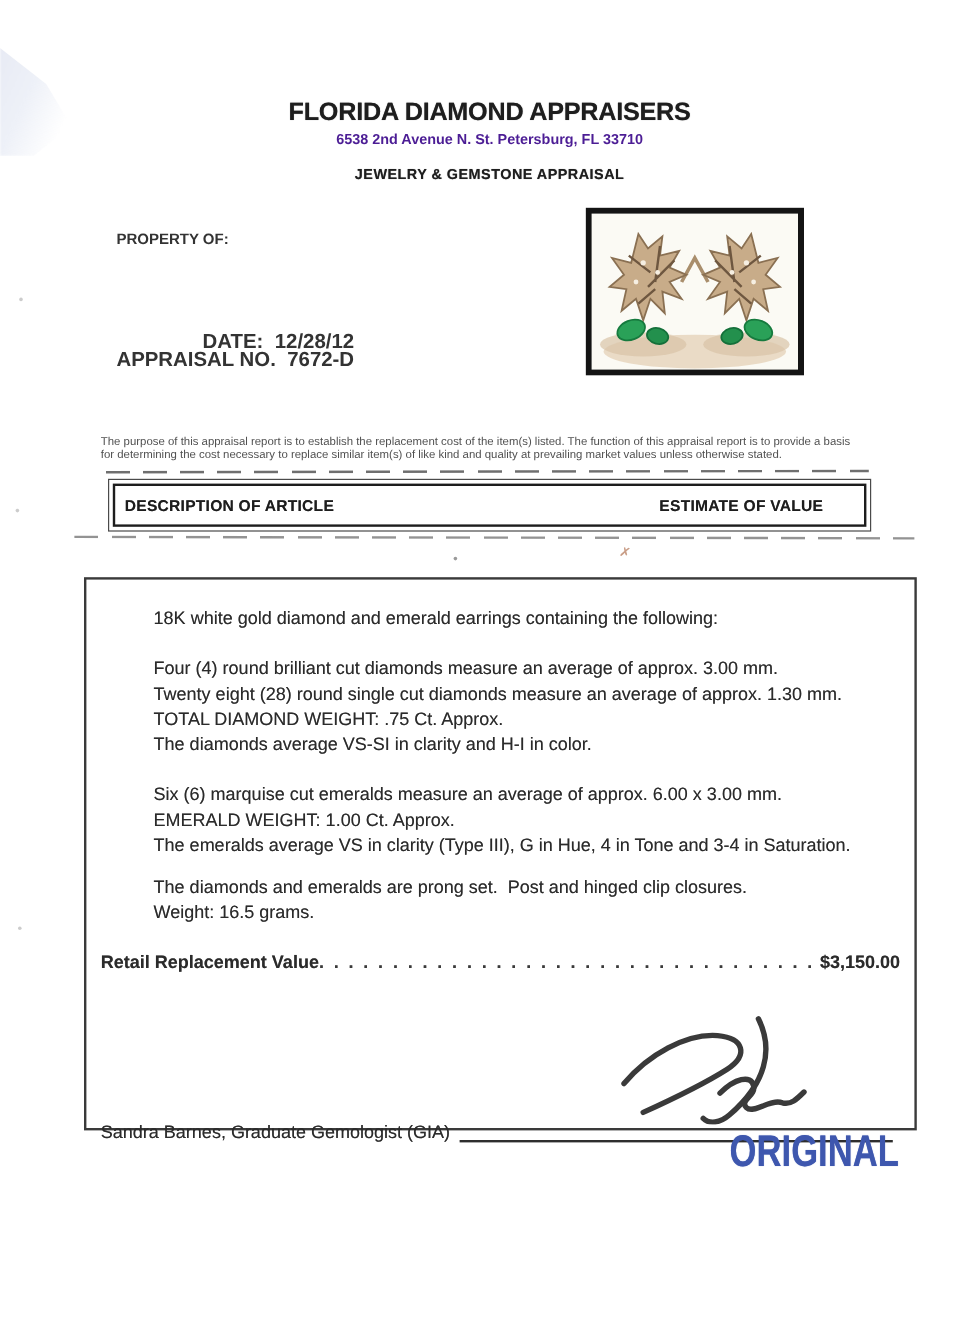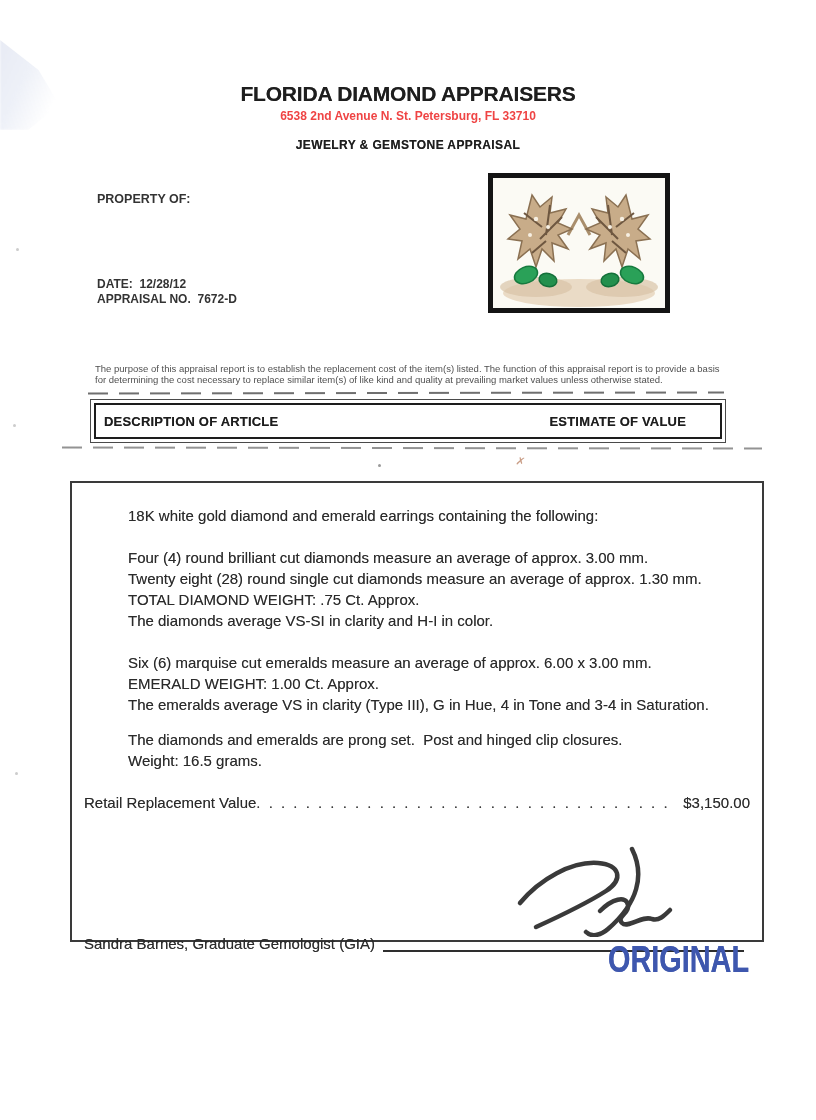--- a/index.html
+++ b/index.html
@@ -10,46 +10,46 @@
   .abs{position:absolute;}
   
   .corner-smudge{
     left:0;top:30px;width:70px;height:100px;
     background:linear-gradient(115deg,#e7eaf4 0%,#eef1f8 40%,rgba(255,255,255,0) 75%);
     clip-path:polygon(0 10%,55% 40%,85% 75%,40% 100%,0 100%);
     filter:blur(1px);
   }
   .company{left:0;top:82px;width:816px;text-align:center;font-weight:bold;font-size:21px;
     letter-spacing:-0.2px;color:#1e1e1e;text-shadow:0 0 .6px rgba(30,30,30,.75);}
-  .address{left:0;top:109px;width:816px;text-align:center;font-weight:bold;font-size:12px;color:#ef4444;}
+  .address{left:0;top:109px;width:816px;text-align:center;font-weight:bold;font-size:12px;color:#4c1d95;}
   .doc-title{left:0;top:138px;width:816px;text-align:center;font-weight:bold;font-size:12px;
     letter-spacing:.4px;color:#1e1e1e;text-shadow:0 0 .6px rgba(30,30,30,.7);}
   .property-of{left:97px;top:192px;font-weight:bold;font-size:12.5px;color:#333;}
-  .date-block{left:97px;top:277px;font-weight:bold;font-size:12px;line-height:15px;color:#333;}
+  .date-block{left:97px;top:277px;font-weight:bold;font-size:17px;line-height:15px;color:#333;text-align:right;}
   .photo{left:488px;top:173px;width:182px;height:140px;}
   .photo svg{display:block;}
-  .disclaimer{left:95px;top:363px;width:632px;font-size:9.5px;line-height:11px;color:#505050;}
+  .disclaimer{left:84px;top:363px;width:632px;font-size:9.5px;line-height:11px;color:#505050;}
   .rough-line{height:2px;background:repeating-linear-gradient(90deg,#6f6f6f 0 20px,rgba(255,255,255,0) 20px 31px);}
   .rl-top{left:88px;top:392px;width:636px;transform:rotate(-.1deg);}
   .rl-bottom{left:62px;top:447px;width:700px;opacity:.75;transform:rotate(.1deg);}
   .colhead-outer{left:90px;top:399px;width:634px;height:42px;border:1px solid #4a4a4a;background:#fff;}
   .colhead-inner{position:absolute;left:3px;top:3px;right:3px;bottom:3px;border:2px solid #1d1d1d;
     display:flex;align-items:center;justify-content:space-between;padding:0 34px 0 8px;text-align:center;}
   .colhead-inner span{font-weight:bold;font-size:13px;color:#1d1d1d;letter-spacing:.2px;
     text-shadow:0 0 .5px rgba(20,20,20,.6);}
   .speck-dot{width:3px;height:3px;border-radius:50%;background:#9a9a9a;}
   .speck-pink{width:9px;height:9px;color:#c99d86;font-size:11px;line-height:9px;transform:rotate(12deg);}
   .speck-tick{width:4px;height:7px;border-left:2px solid #555;transform:rotate(25deg);}
   .main-box{left:70px;top:481px;width:690px;height:457px;border:2px solid #3a3a3a;background:#fff;}
   .body-text{position:absolute;left:12px;right:12px;top:22px;font-size:15px;line-height:21px;color:#2b2b2b;
     text-shadow:0 0 .5px rgba(40,40,40,.55);}
   .body-text p{margin:0 0 21px 0;}
   .body-text p.tight{margin-bottom:14px;}
   .line{white-space:pre-wrap;margin-left:44px;}
-  .value-row{display:flex;align-items:flex-start;margin-top:0;}
+  .value-row{display:flex;align-items:flex-start;margin-top:0;font-weight:bold;}
   .vl-label{white-space:nowrap;}
   .vl-dots{flex:1;overflow:hidden;white-space:nowrap;letter-spacing:2px;margin:0 6px 0 0;color:#3a3a3a;}
   .vl-amount{white-space:nowrap;}
   .sig-row{position:absolute;left:12px;right:18px;top:412px;display:flex;align-items:flex-end;
     font-size:15px;color:#2b2b2b;text-shadow:0 0 .5px rgba(40,40,40,.55);}
   .sig-caption{white-space:nowrap;margin-top:40px;}
   .sig-line{flex:1;border-bottom:2px solid #2e2e2e;margin-left:8px;height:17px;}
   .signature-svg{position:absolute;left:440px;top:362px;}
   .stamp{left:608px;top:941px;font-weight:bold;font-size:37px;color:#3e57ae;
     transform:scaleX(.78);transform-origin:left top;letter-spacing:0;line-height:38px;

